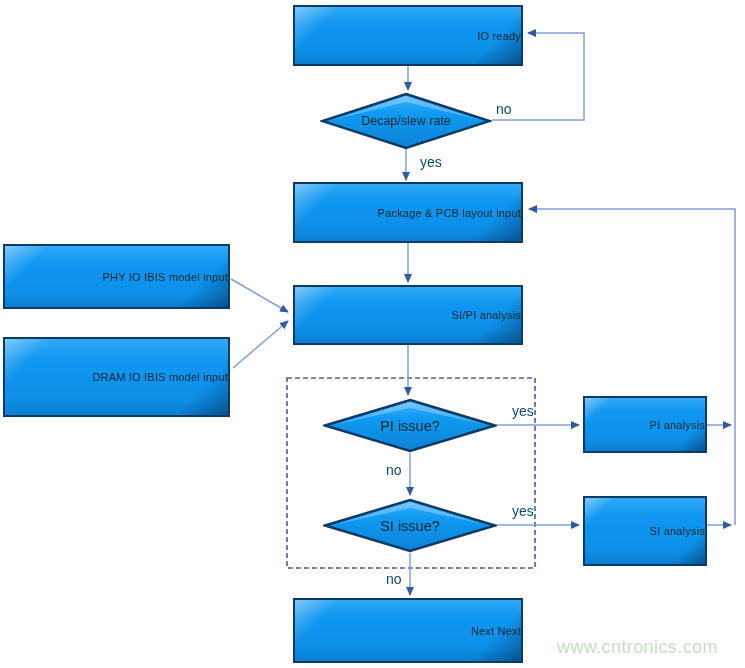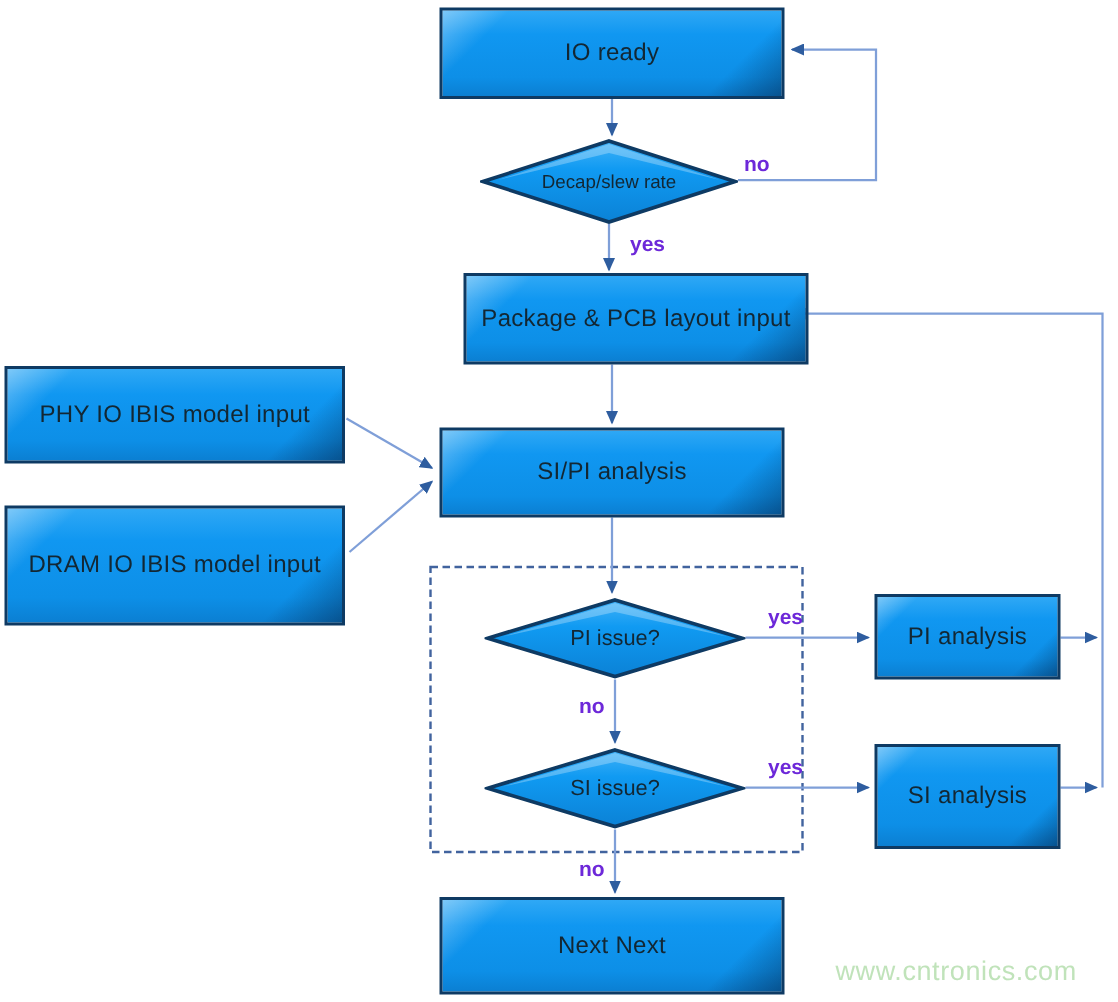--- a/index.html
+++ b/index.html
@@ -3,41 +3,41 @@
 <meta charset="utf-8">
 <style>
   html,body{margin:0;padding:0;background:#ffffff;}
   #canvas{
     position:relative;width:745px;height:668px;background:#ffffff;overflow:hidden;
     font-family:"Liberation Sans", sans-serif;
   }
   #edges{position:absolute;left:0;top:0;pointer-events:none;}
   .box{
     position:absolute;
-    display:flex;align-items:center;justify-content:center;text-align:center;
+    display:flex;align-items:center;justify-content:flex-end;text-align:center;
     background:
       linear-gradient(135deg, rgba(255,255,255,.38) 0%, rgba(255,255,255,0) 16%),
       linear-gradient(315deg, rgba(3,38,77,.50) 0%, rgba(3,38,77,0) 18%),
       linear-gradient(180deg, #2fa8f5 0%, #1097f1 28%, #0d8fe7 78%, #0b7fd2 100%);
     border:2px solid #0e3a63;
     box-sizing:border-box;
     color:#132733;
-    font-size:16px;
+    font-size:11px;
     letter-spacing:.2px;
   }
   .diamond{position:absolute;}
   .diamond .dlabel{
     position:absolute;left:0;top:0;width:100%;height:100%;
     display:flex;align-items:center;justify-content:center;
     color:#132733;text-align:center;
   }
   .diamond.small .dlabel{font-size:12.5px;}
   .diamond.med .dlabel{font-size:14.5px;}
   .lbl{
-    position:absolute;color:#6d28d9;font-size:14px;line-height:1;font-weight:bold;
+    position:absolute;color:#0c4a6e;font-size:14px;line-height:1;
   }
   .watermark{
     position:absolute;left:557px;top:637px;width:180px;
     color:#c0e3ba;font-size:18px;letter-spacing:.4px;
   }
 </style>
 </head>
 <body>
 
 <div id="canvas">
@@ -65,21 +65,21 @@
       <path d="M707 425 L731 425" marker-end="url(#arw)"></path>
       <path d="M707 525 L731 525" marker-end="url(#arw)"></path>
       <path d="M735 525 L735 209 L529 209" marker-end="url(#arw)"></path>
     </g>
   </svg>
 
   <div class="box" style="left:293px;top:5px;width:230px;height:61px;">
     <span>IO ready</span>
   </div>
 
-  <div class="box" style="left:293px;top:182px;width:230px;height:61px;margin-left:16px;">
+  <div class="box" style="left:293px;top:182px;width:230px;height:61px;">
     <span>Package &amp; PCB layout input</span>
   </div>
 
   <div class="box" style="left:3px;top:244px;width:227px;height:65px;">
     <span>PHY IO IBIS model input</span>
   </div>
 
   <div class="box" style="left:293px;top:285px;width:230px;height:60px;">
     <span>SI/PI analysis</span>
   </div>

